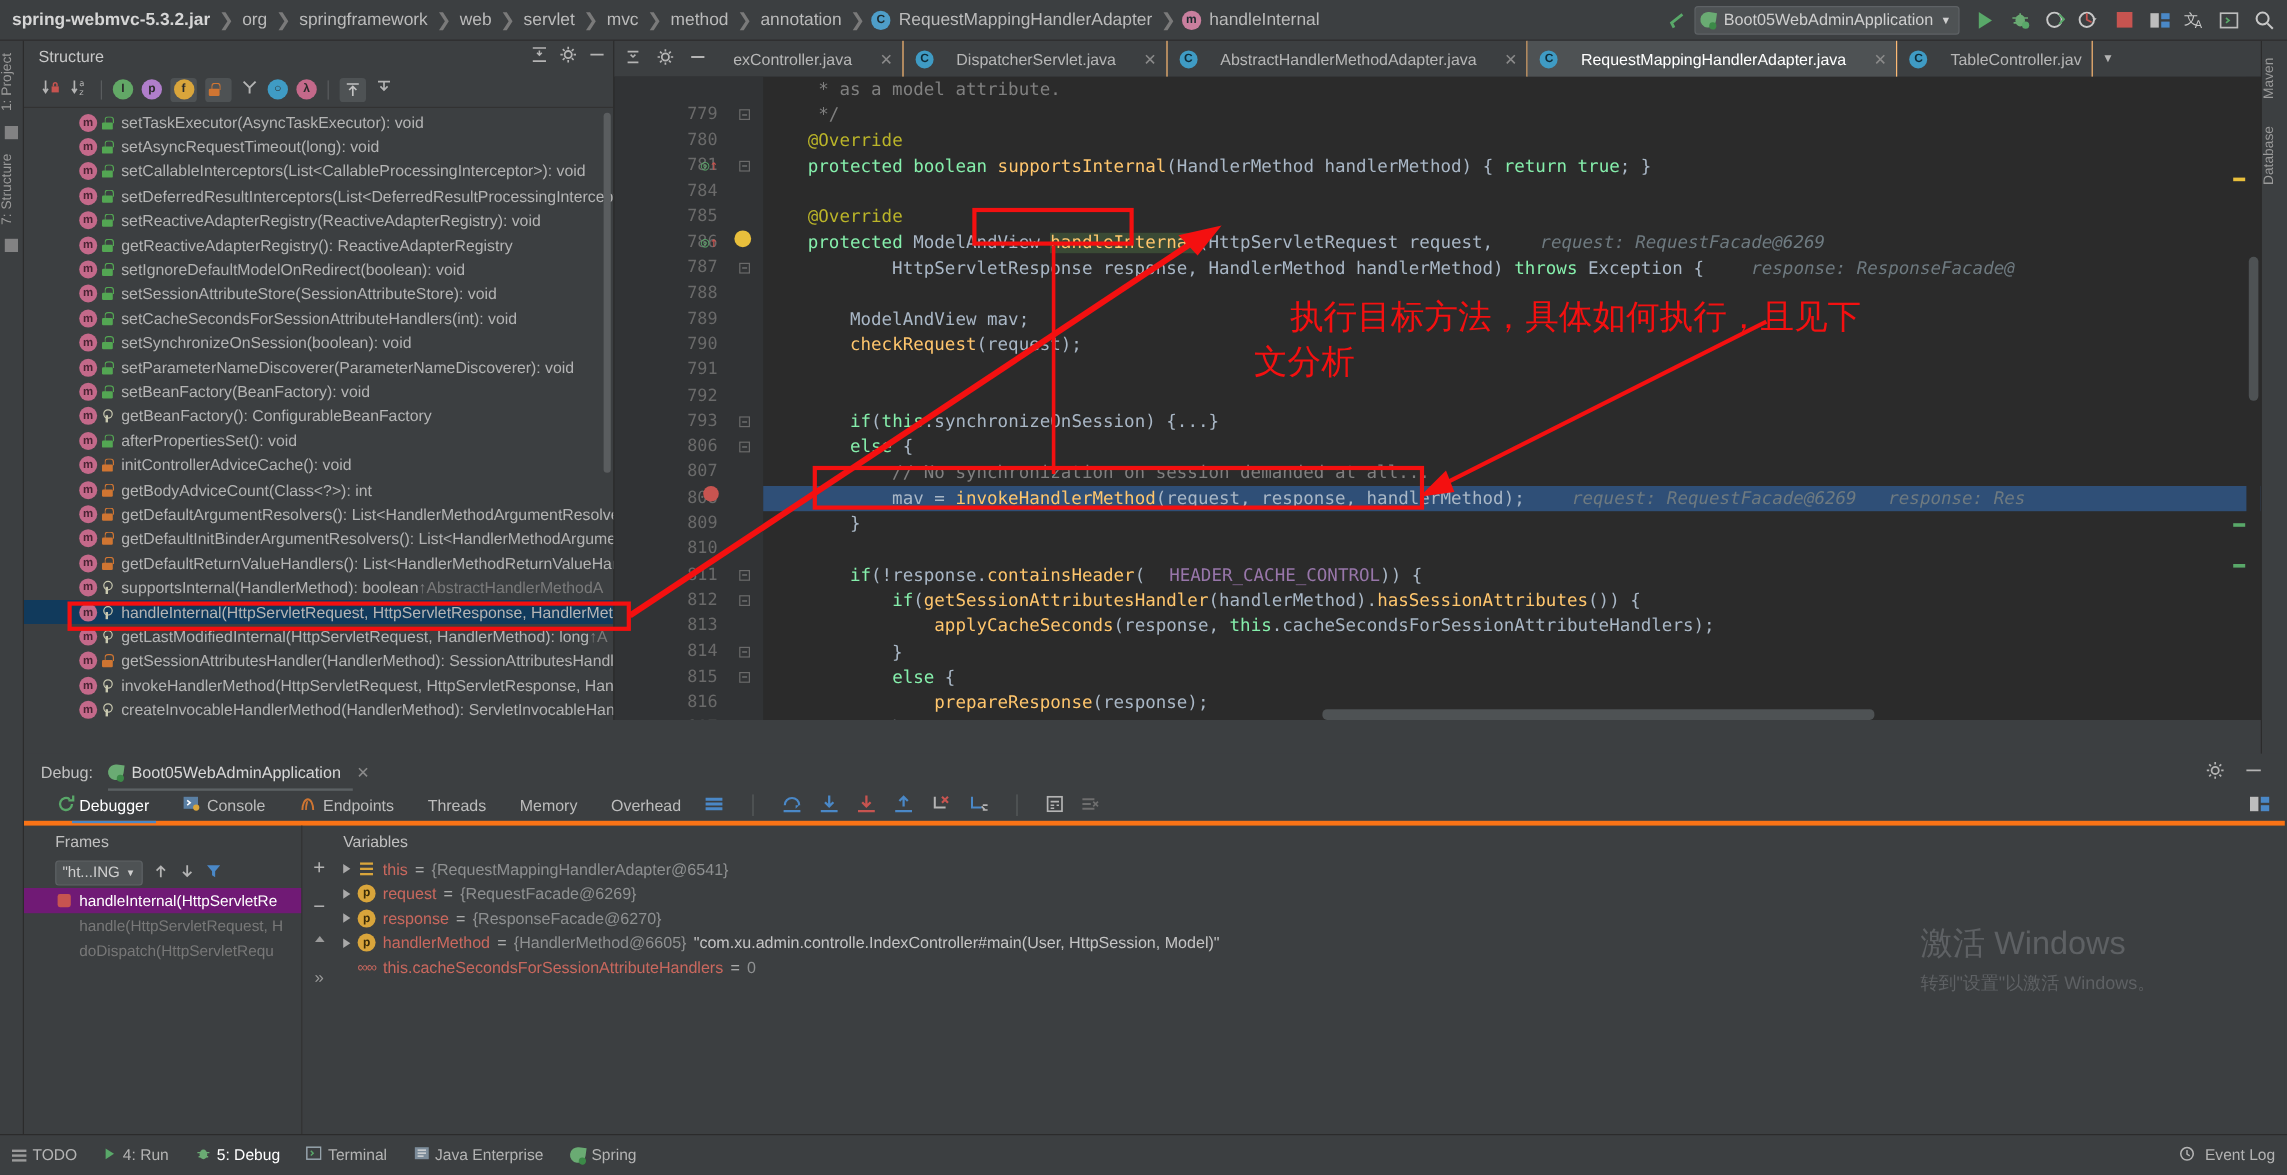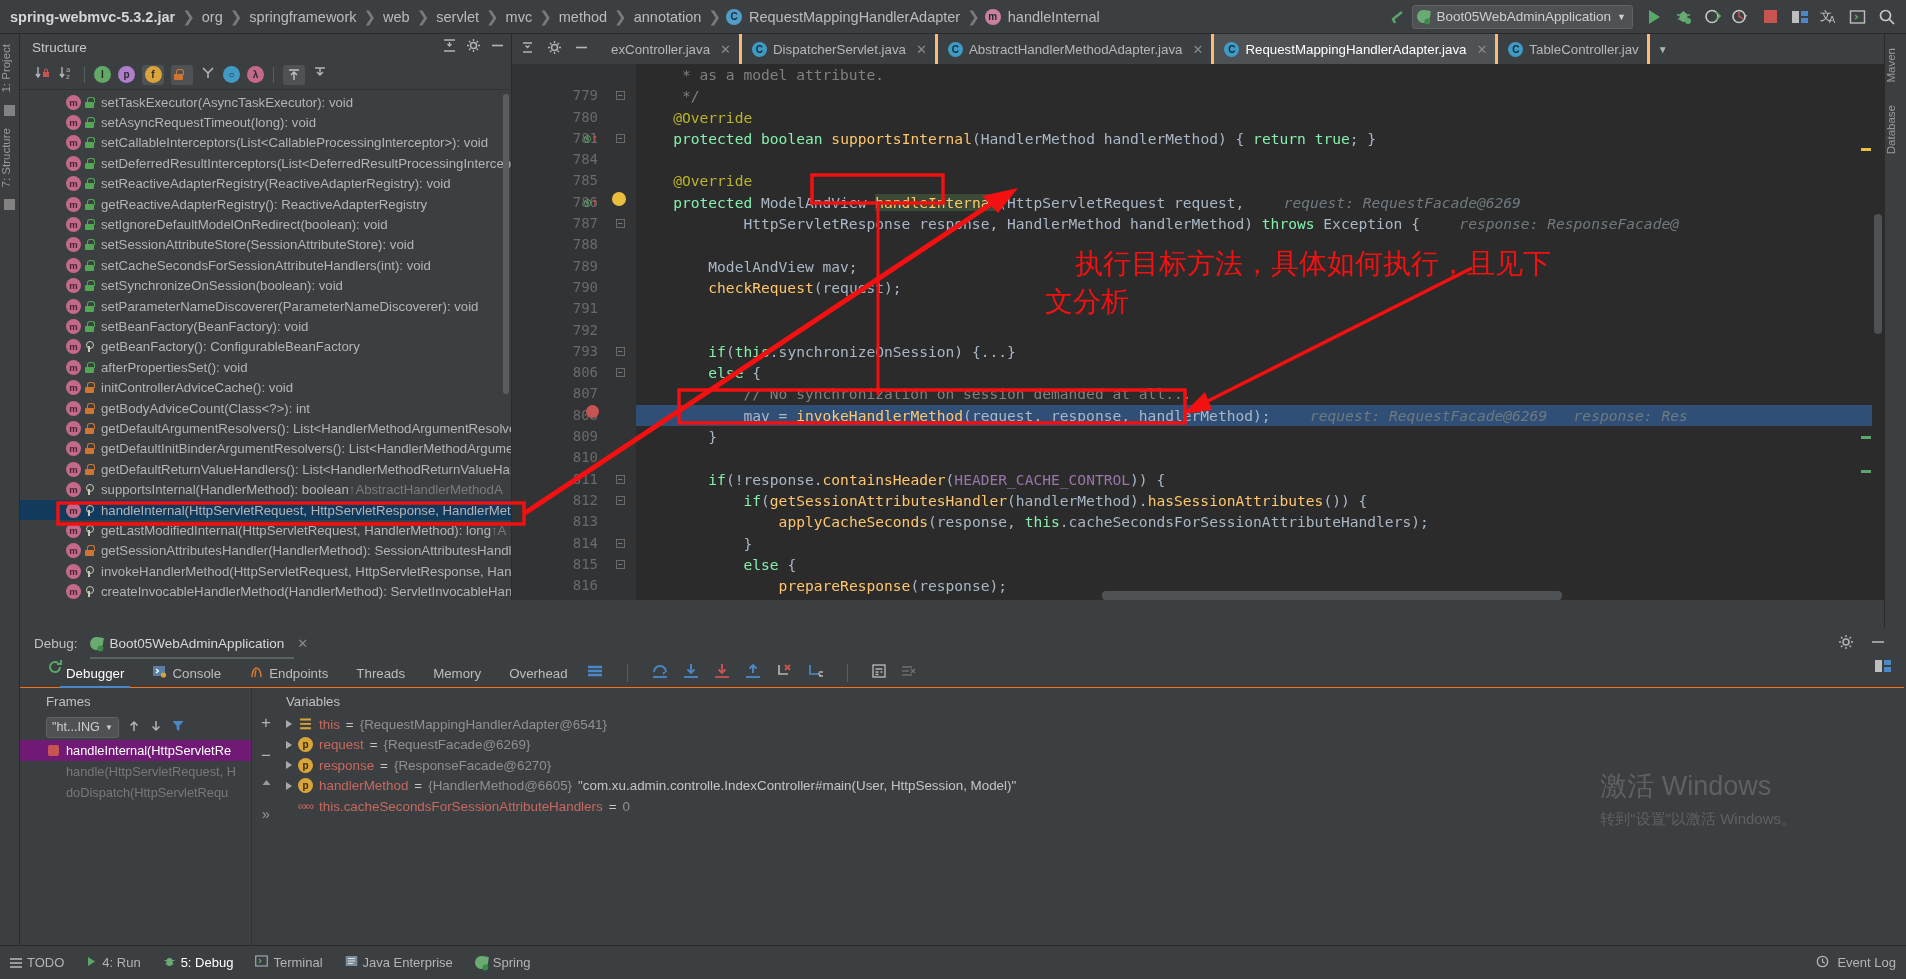--- a/index.html
+++ b/index.html
@@ -112,22 +112,22 @@
   .key::before { content:""; position:absolute; left:1px; top:0; width:6px; height:6px; border:1.6px solid currentColor; border-radius:50%; }
   .key::after  { content:""; position:absolute; left:3.4px; top:5px; width:1.6px; height:6px; background: currentColor; }
   .ovr { color: #7b7b7b; }
   .struct-scroll { position: absolute; right: 2px; top: 4px; width: 6px; height: 300px; background: #5a5d5f; border-radius: 3px; }
 
   
   .editor-wrap { position: absolute; left: 512px; top: 34px; width: 1372px; height: 566px; background: #2b2b2b; }
   .tabstrip { height: 30px; background: #3c3f41; display: flex; align-items: stretch; }
   .tab-lead { display: flex; align-items: center; gap: 12px; padding: 0 12px 0 8px; }
   .etab {
-    display: flex; align-items: center; gap: 6px; padding: 0 8px 0 10px;
-    font-size: 13.3px; color: #b7b7b7; border-right: 3px solid #fdba74; cursor: default;
+    display: flex; align-items: center; gap: 19px; padding: 0 8px 0 10px;
+    font-size: 13.3px; color: #b7b7b7; border-right: 1px solid #fdba74; cursor: default;
   }
   .etab.active { background: #4e5254; color: #ffffff; }
   .etab .x { color: #8a8a8a; font-size: 13px; margin-left: 4px; }
   .tabc {
     width: 15px; height: 15px; border-radius: 50%; background: #3f9bc4;
     color: #0e2b38; font-size: 10px; font-weight: bold; display: flex;
     align-items: center; justify-content: center; flex: none;
   }
 
   .code-area { position: relative; height: 536px; background: #2b2b2b; overflow: hidden; }
@@ -135,21 +135,21 @@
     position: absolute; left: 0; top: 0; width: 98px; height: 100%;
     background: #313335;
   }
   .gutter-fold { position:absolute; left:98px; top:0; width: 26px; height:100%; background:#313335; }
   .code-lines { position: absolute; left: 0; top: 0; width: 100%; height: 100%;
     font-family: "DejaVu Sans Mono", monospace; font-size: 14.6px; line-height: 21.3px; }
   .cl { position: relative; height: 21.3px; white-space: pre; }
   .ln { position: absolute; left: 0; width: 86px; text-align: right; color: #6a6a6a; font-size: 14px; }
   .ctxt { position: absolute; left: 126px; color: #a9b7c6; }
   .kw { color: #86efac; } .cmt { color: #808080; }
-  .ann { color: #bbb529; } .fn { color: #ffc66d; } .cnst { color: #9876aa; } .hint { color: #6e7a80; font-style: italic; margin-left: 13px; }
+  .ann { color: #bbb529; } .fn { color: #ffc66d; } .cnst { color: #9876aa; margin-left: 20px; } .hint { color: #6e7a80; font-style: italic; margin-left: 13px; }
   .hl-line { position: absolute; left: 124px; right: 0; height: 21.3px; background: #2f4f77; }
   .sel-token { background: #3a4a35; }
   .bulb { position: absolute; left: 100px; width: 14px; height: 14px; border-radius: 50%; background: #e8bf3c; }
   .ovr-mark { position: absolute; left: 72px; font-size: 12px; }
   .fold { position: absolute; left: 104px; width: 9px; height: 9px; border: 1px solid #6a6a6a; color: #9a9a9a; font-size: 8px; line-height: 7px; text-align: center; }
   .bp { position: absolute; left: 74px; width: 13px; height: 13px; border-radius: 50%; background: #c75450; }
   .code-scroll-v { position: absolute; right: 0; top: 0; width: 12px; height: 536px; background: #2b2b2b; }
   .code-scroll-thumb { position: absolute; right: 2px; top: 150px; width: 8px; height: 120px; background: #4e5254; border-radius: 4px; }
   .code-scroll-h { position: absolute; left: 590px; bottom: 0; height: 9px; width: 460px; background: #4e5254; border-radius: 4px; }
   .marker { position: absolute; right: 13px; width: 10px; height: 3px; }
@@ -165,22 +165,22 @@
   .debug-panel { position: absolute; left: 20px; top: 628px; width: 1884px; height: 345px; background: #3c3f41; }
   .debug-head { height: 30px; display: flex; align-items: center; padding: 0 8px 0 14px; }
   .debug-head .lbl { font-size: 13.5px; color: #c0c0c0; margin-right: 12px; }
   .debug-cfg { display: flex; align-items: center; gap: 7px; position: relative; }
   .debug-cfg .name { color: #d7d7d7; font-size: 13.5px; }
   .debug-cfg .x { color: #8a8a8a; font-size: 13px; margin-left: 6px; }
   .debug-cfg .underline { position: absolute; left: 0; right: 14px; bottom: -8px; height: 2px; background: #5c6164; }
   .debug-head .right { margin-left: auto; display: flex; align-items: center; gap: 16px; padding-right: 10px; }
 
   .debug-tabs {
-    height: 30px; display: flex; gap: 0px; padding-left: 32px;
-    border-bottom: 1px solid #f97316;
+    height: 30px; display: flex; align-items: center; gap: 0px; padding-left: 32px;
+    border-bottom: 4px solid #f97316;
   }
   .dtab { display:flex; align-items:center; gap:5px; padding: 0 14px; height:30px; font-size:13.3px; color:#bcbcbc; position: relative;}
   .dtab.active { color: #ffffff; }
   .dtab.active::after { content:""; position:absolute; left:8px; right:8px; bottom:0; height:2px; background:#4a88c7; }
   .dtoolsep { width:1px; height:18px; background:#5a5d5f; margin: 0 10px; }
   .dicons { display: flex; align-items: center; gap: 13px; margin-left: 4px; }
 
   .debug-body { position: absolute; left: 0; top: 60px; width: 1884px; height: 285px; display: flex; }
   .frames-col { width: 232px; border-right: 1px solid #323232; display: flex; flex-direction: column; }
   .col-title { height: 26px; display:flex; align-items:center; padding-left: 26px; font-size: 13.2px; color:#c0c0c0;}

